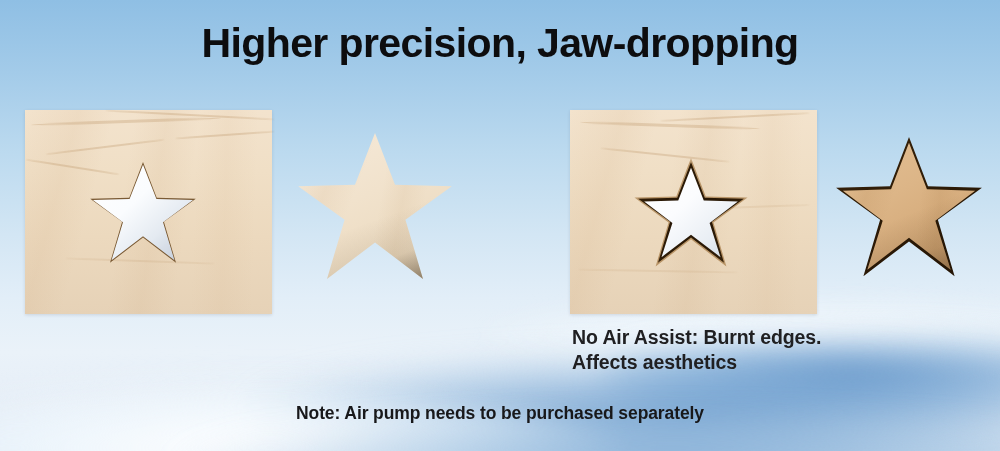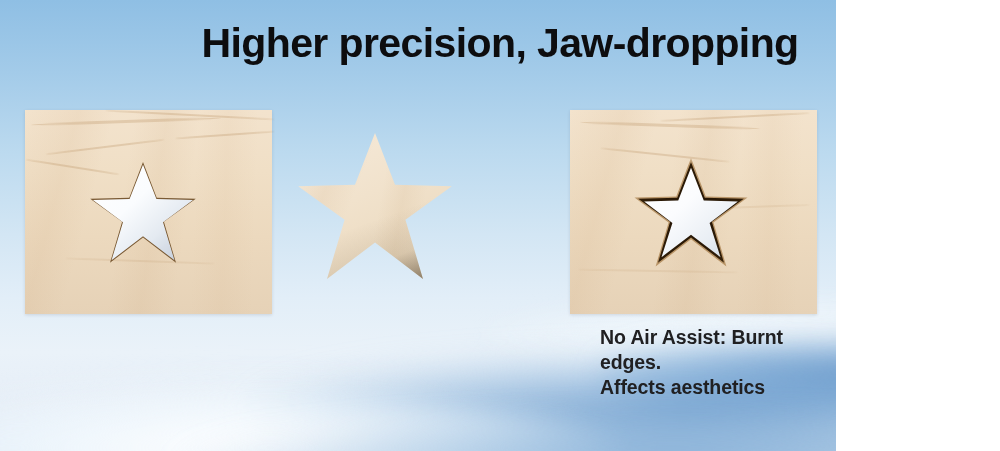--- a/index.html
+++ b/index.html
@@ -4,21 +4,21 @@
 <title>Air Assist Comparison Banner</title>
 <style>
   html, body {
     margin: 0;
     padding: 0;
     background: #ffffff;
   }
 
   #banner {
     position: relative;
-    width: 836px;
+    width: 1000px;
     height: 451px;
     overflow: hidden;
     font-family: "Liberation Sans", "DejaVu Sans", sans-serif;
     background: linear-gradient(to bottom,
         #8fbfe4 0%,
         #a3cbe9 16%,
         #bcdaef 34%,
         #d3e6f4 52%,
         #e2eef8 66%,
         #eaf2f9 78%,
@@ -238,21 +238,21 @@
   .caption {
     position: absolute;
     font-size: 19.5px;
     font-weight: bold;
     line-height: 25px;
     color: #202022;
     white-space: pre-line;
     letter-spacing: -0.1px;
   }
   .caption-left  { left: 27px;  top: 325px; }
-  .caption-right { left: 572px; top: 325px; margin-left: 28px; }
+  .caption-right { left: 572px; top: 325px; }
 
   .note {
     position: absolute;
     top: 403px;
     left: 0;
     width: 1000px;
     text-align: center;
     font-size: 17.5px;
     font-weight: bold;
     color: #18181a;
@@ -309,14 +309,15 @@
 
   <div class="cut-star" style="left:833px; top:137px; width:152px; height:145px;">
     <div class="piece piece-burnt-edge"></div>
     <div class="piece-burnt"></div>
     <div class="piece-burnt-shade"></div>
   </div>
 
   <div class="caption caption-right">No Air Assist: Burnt edges.
 Affects aesthetics</div>
 
+  <div class="note">Note: Air pump needs to be purchased separately</div>
 
 </div>
 
 </body></html>

